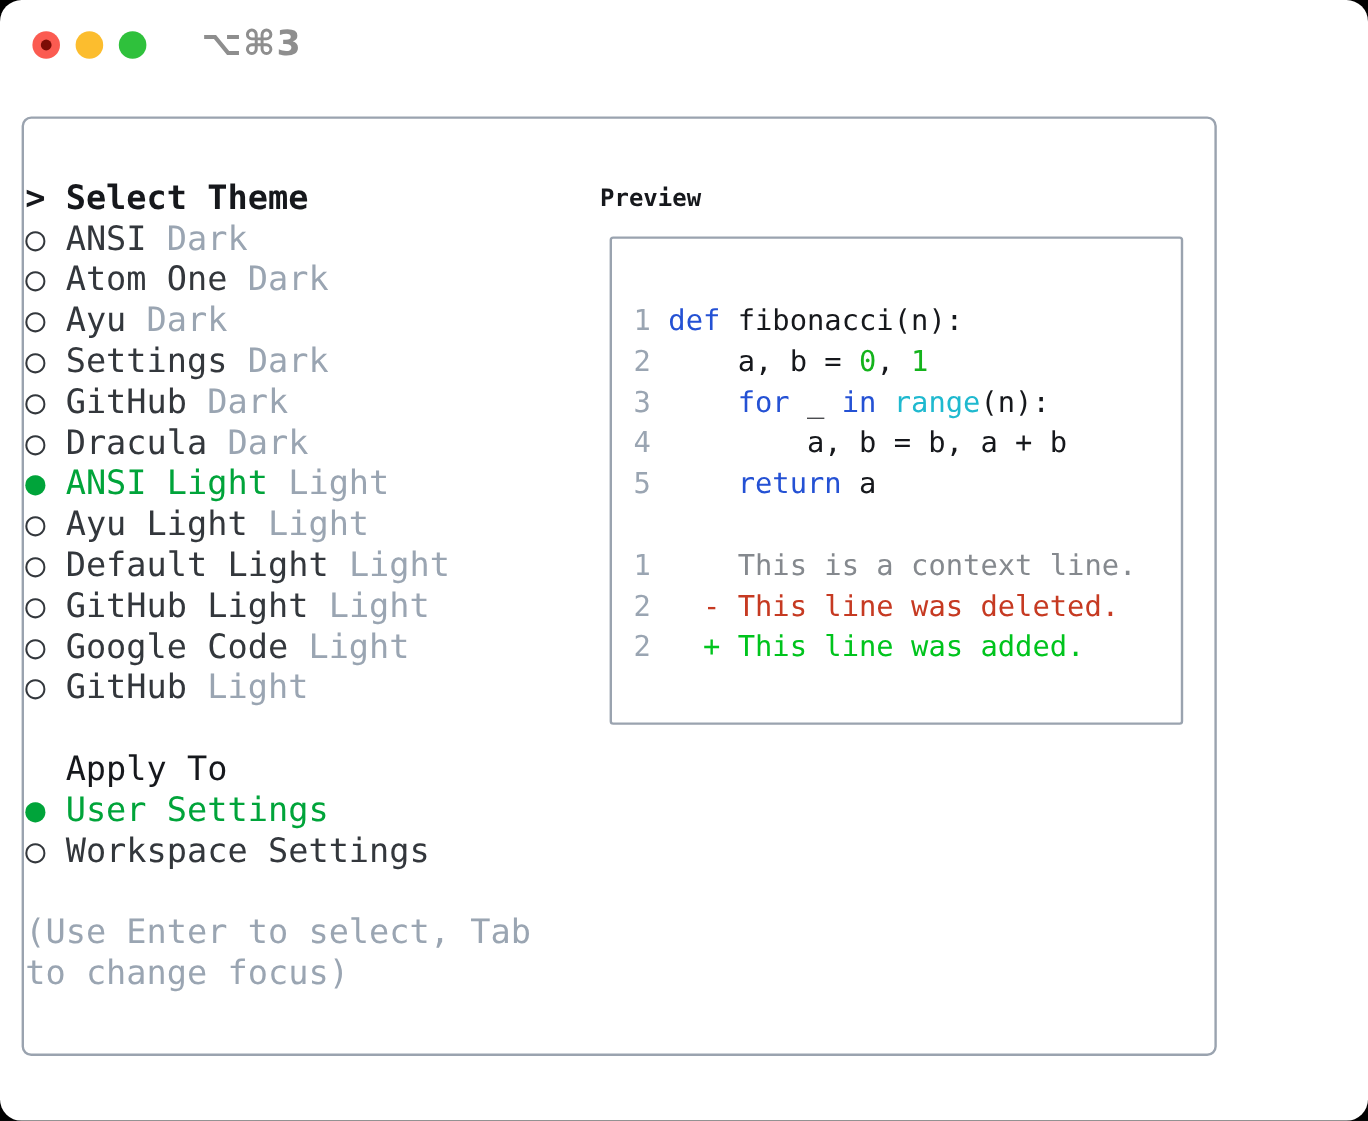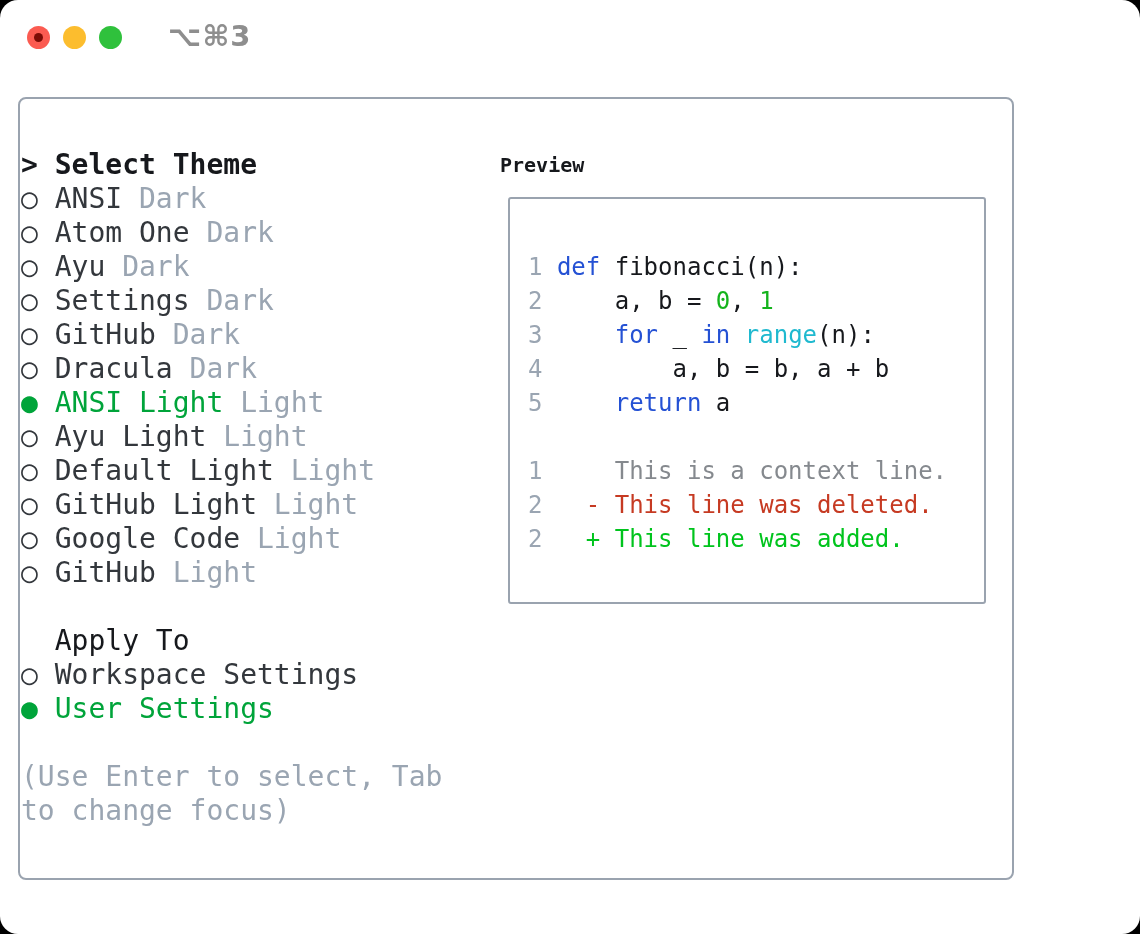--- a/index.html
+++ b/index.html
@@ -108,22 +108,22 @@
           <div class="row item selected"><span class="bullet">●</span><span> </span><span class="label">ANSI Light</span><span class="suffix"> Light</span></div>
           <div class="row item"><span class="bullet">○</span><span> </span><span class="label">Ayu Light</span><span class="suffix"> Light</span></div>
           <div class="row item"><span class="bullet">○</span><span> </span><span class="label">Default Light</span><span class="suffix"> Light</span></div>
           <div class="row item"><span class="bullet">○</span><span> </span><span class="label">GitHub Light</span><span class="suffix"> Light</span></div>
           <div class="row item"><span class="bullet">○</span><span> </span><span class="label">Google Code</span><span class="suffix"> Light</span></div>
           <div class="row item"><span class="bullet">○</span><span> </span><span class="label">GitHub</span><span class="suffix"> Light</span></div>
         </div>
       <div class="blank"></div>
       <div class="row apply-title">Apply To</div>
       <div id="apply-list">
+          <div class="row item selected"><span class="bullet">●</span><span> </span><span class="label">User Settings</span></div>
           <div class="row item"><span class="bullet">○</span><span> </span><span class="label">Workspace Settings</span></div>
-          <div class="row item selected"><span class="bullet">●</span><span> </span><span class="label">User Settings</span></div>
         </div>
       <div class="blank"></div>
       <div class="hint">(Use Enter to select, Tab to change focus)</div>
     </div>
 
     <div class="preview-title">Preview</div>
     <div class="preview-box">
       <div id="code" class="codeblock">
           <div class="cl"><span class="ln">1</span><span> </span><span class="tk-kw">def</span><span class="tk-pl"> fibonacci(n):</span></div>
           <div class="cl"><span class="ln">2</span><span> </span><span class="tk-pl">    a, b = </span><span class="tk-num">0</span><span class="tk-pl">, </span><span class="tk-num">1</span></div>

